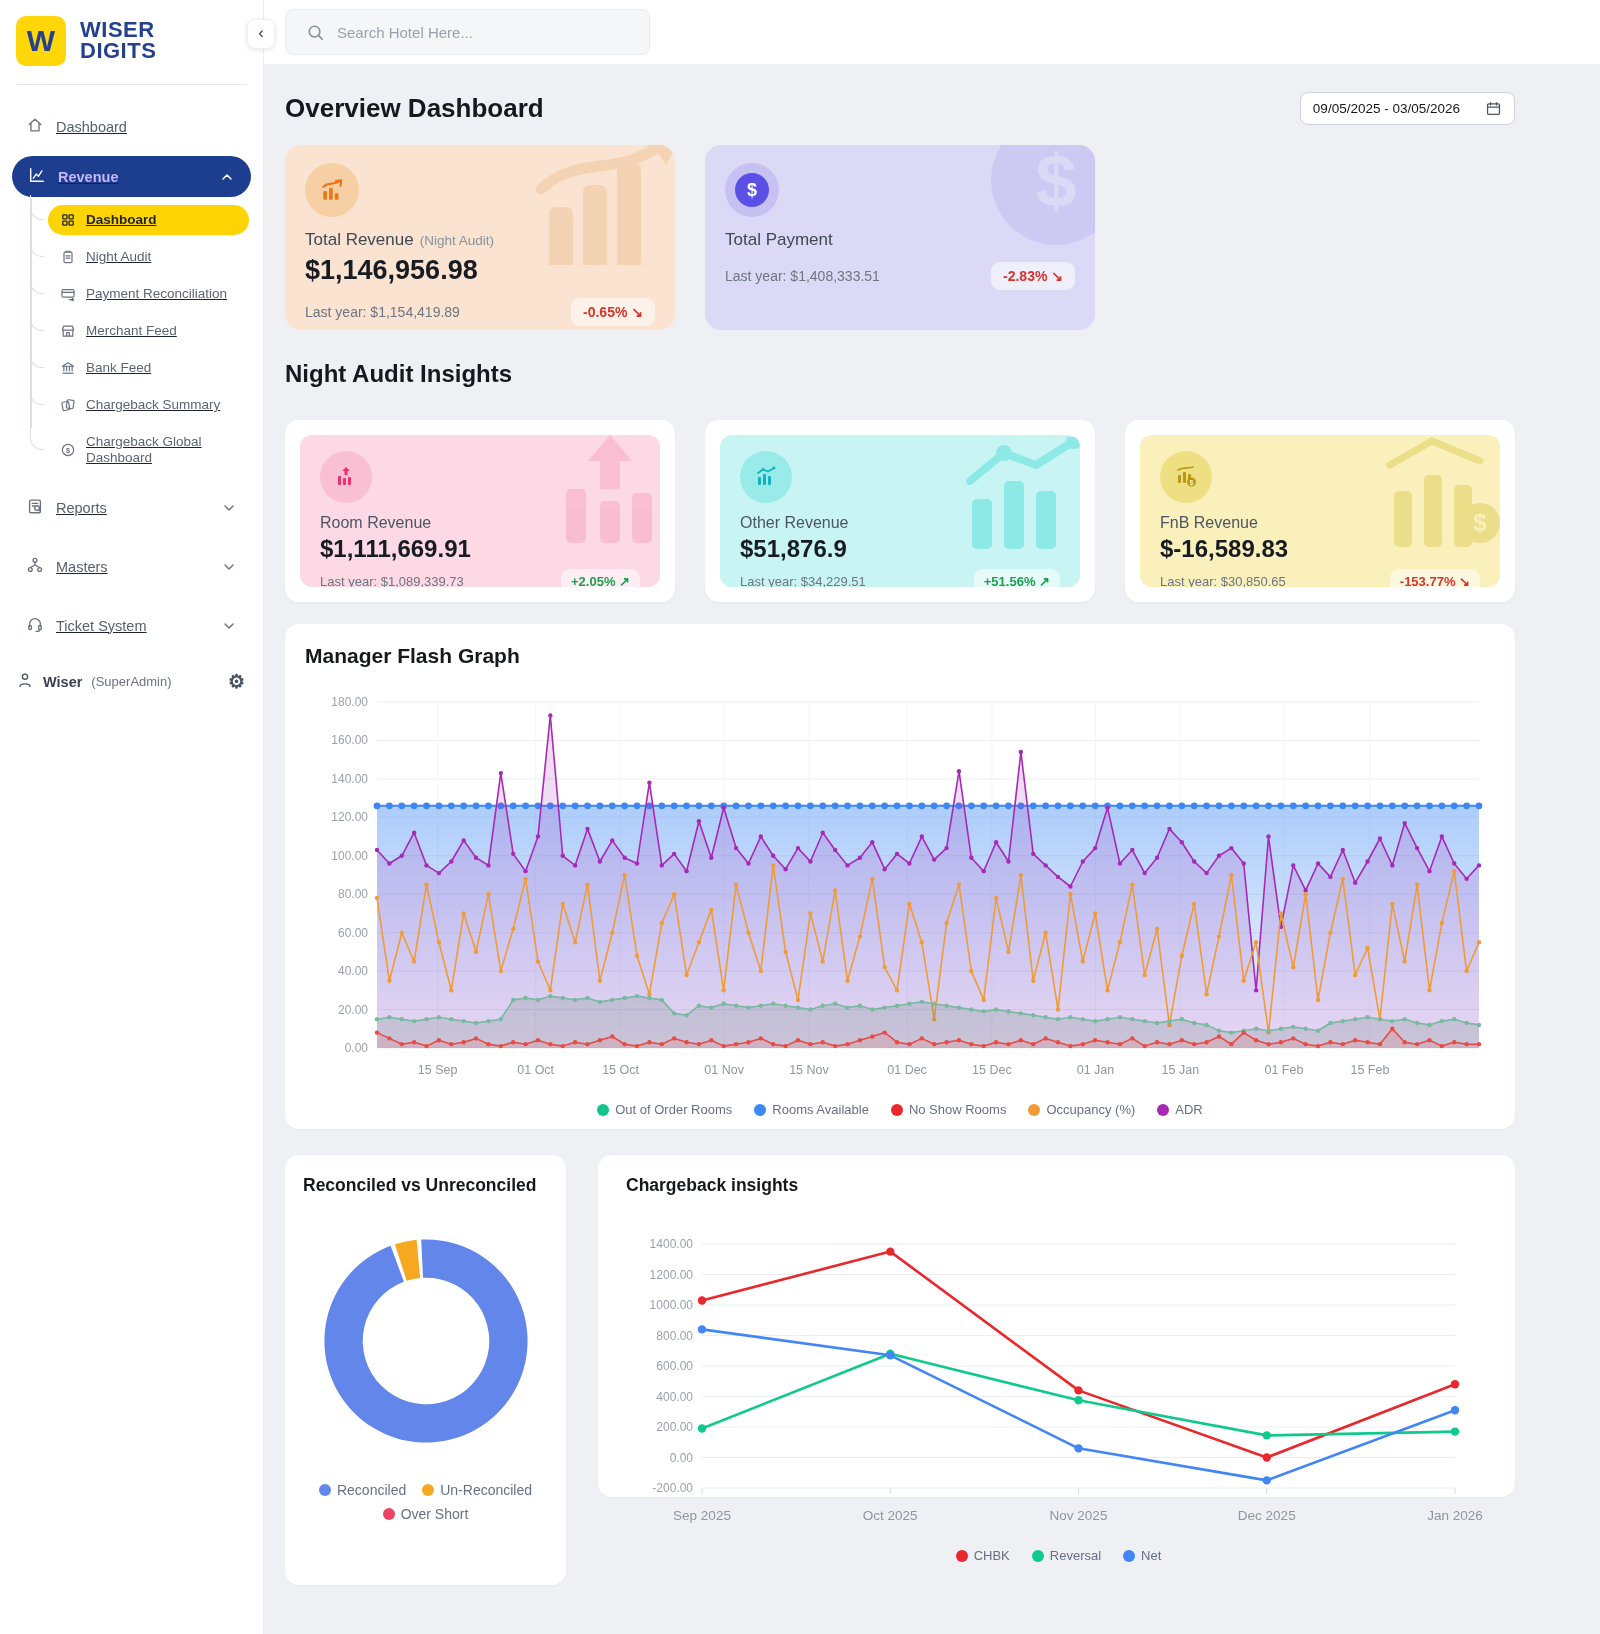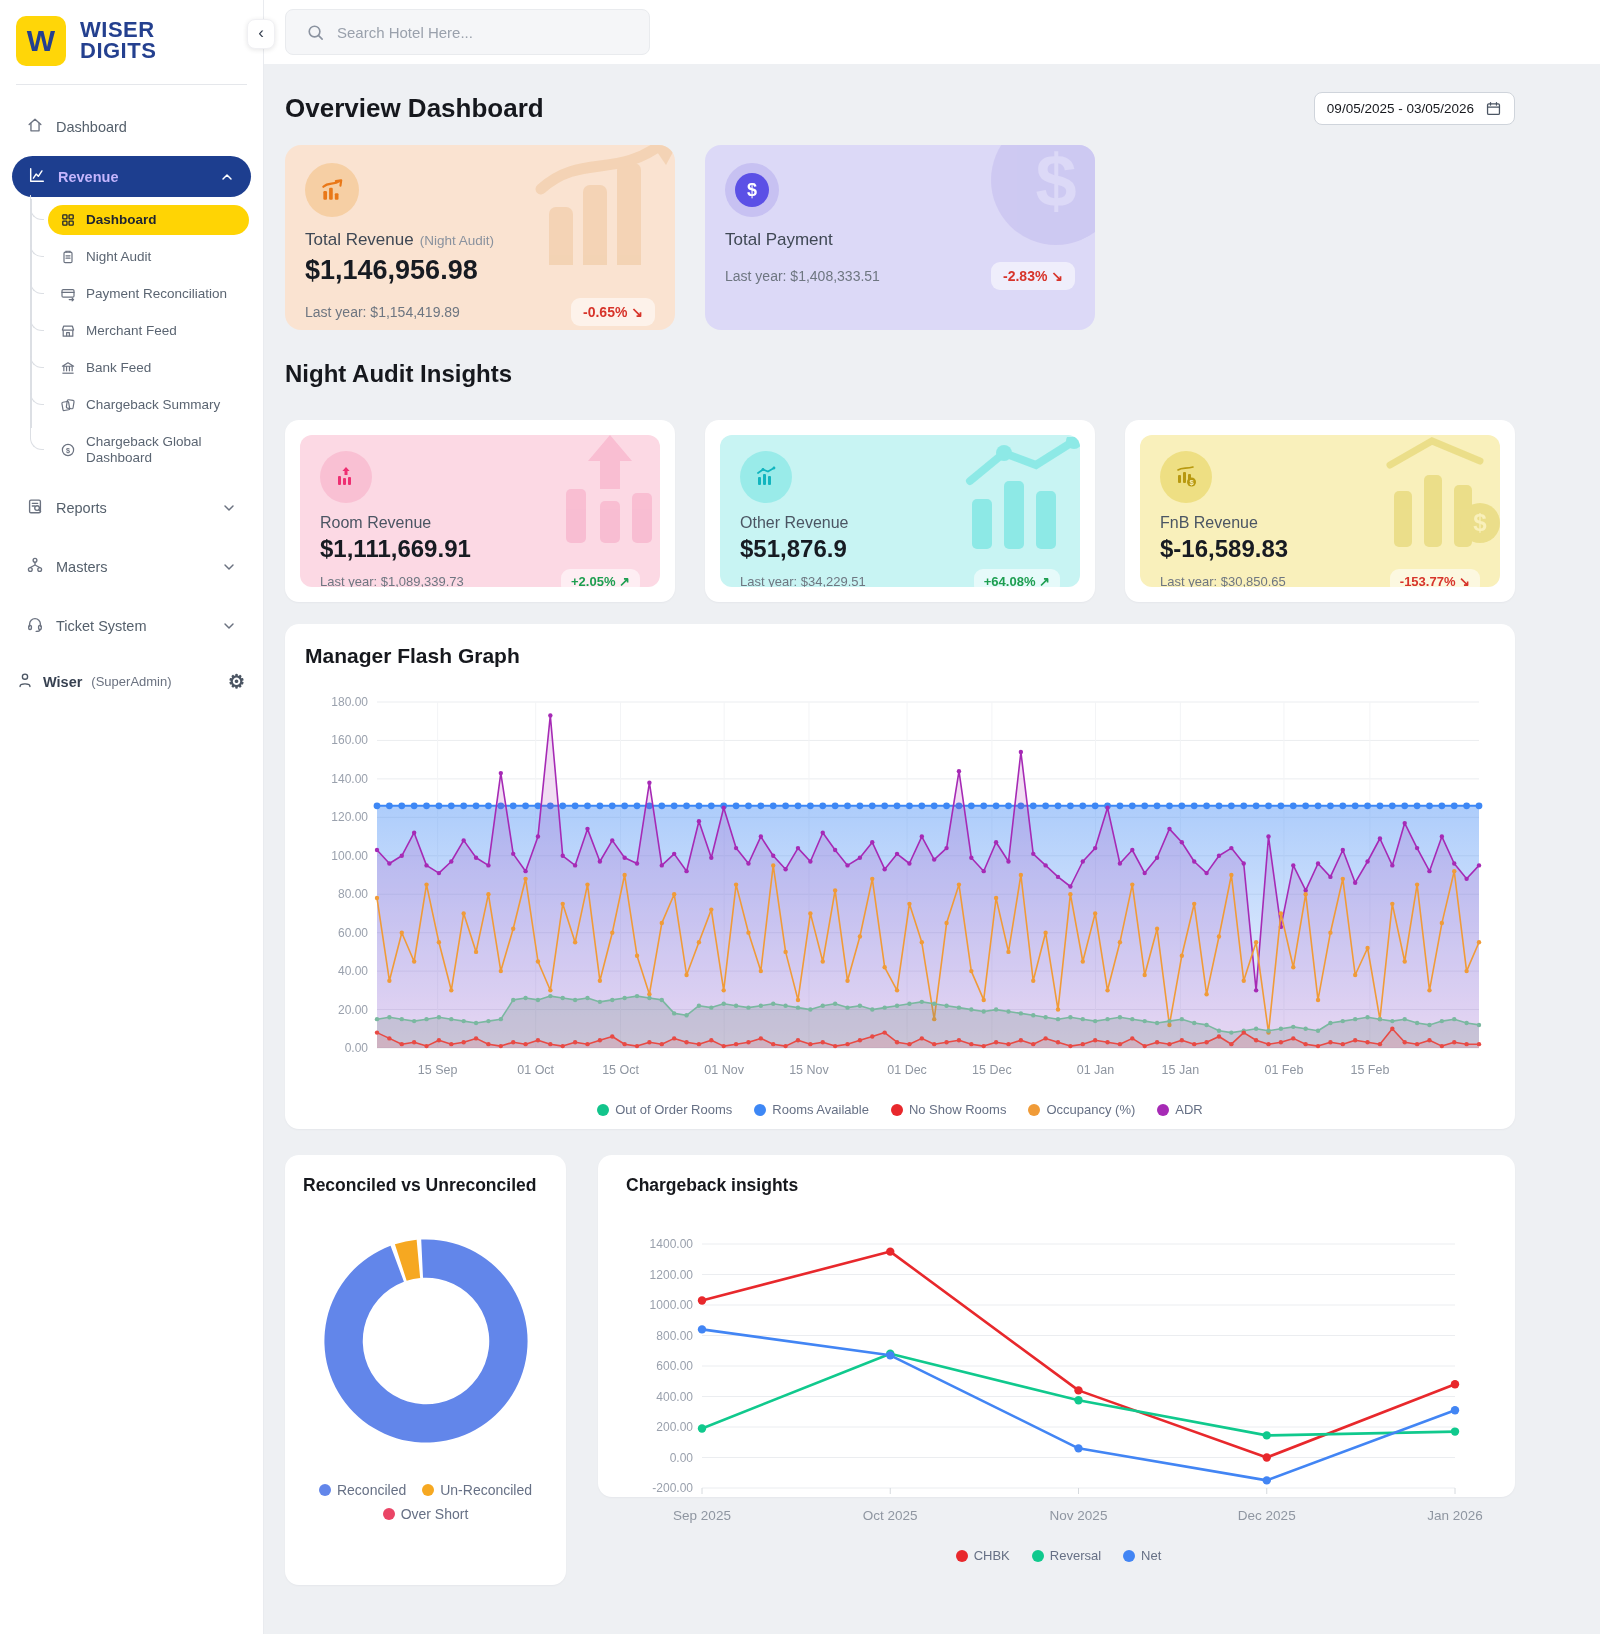--- a/index.html
+++ b/index.html
@@ -18,21 +18,21 @@
     background:#fff; border-right:1px solid #e9ebef; z-index:5;
   }
   .brand { display:flex; align-items:center; gap:14px; padding:16px 16px 16px 16px; }
   .logo {
     width:50px; height:50px; background:#ffd608; border-radius:10px;
     display:flex; align-items:center; justify-content:center;
     font-weight:800; font-size:30px; color:#24408f;
   }
   .brand-name { font-weight:800; font-size:22px; line-height:0.95; color:#24408f; letter-spacing:.5px; }
   .brand-divider { border:none; border-top:1px solid #e5e7eb; margin:2px 16px 0 16px; }
-  nav { margin-top:20px; }
+  nav { margin-top:20px;text-decoration:underline; }
   .nav-row {
     display:flex; align-items:center; gap:12px; padding:11px 26px;
     color:#55606c; font-size:14.5px; cursor:pointer;
   }
   .nav-row .chev { margin-left:auto; display:flex; }
   .revenue-pill {
     margin:8px 12px; padding:10px 16px; background:#1d3e8f; border-radius:999px;
     color:#c4b5fd; font-weight:600; display:flex; align-items:center; gap:12px; font-size:14.5px;
     cursor:pointer;
   }
@@ -80,21 +80,21 @@
   .search input {
     border:none; outline:none; background:transparent; flex:1;
     font-size:15px; color:#374151; font-family:"Liberation Sans",sans-serif;
   }
   .search input::placeholder { color:#9aa1ac; }
 
   .content { width:1251px; padding:28px 0 0 21px; }
   .page-head { display:flex; align-items:center; justify-content:space-between; width:1230px; }
   .page-head h1 { margin:0; font-size:26px; font-weight:700; color:#16181d; }
   .date-range {
-    display:flex; align-items:center; gap:11px; background:#fff;
+    display:flex; align-items:center; gap:25px; background:#fff;
     border:1px solid #cfd4db; border-radius:8px; padding:7px 12px;
     font-size:13.5px; color:#16181d; cursor:pointer;
   }
 
   
   .summary-row { display:flex; gap:30px; margin-top:20px; width:1230px; }
   .sumcard {
     width:390px; height:185px; border-radius:16px; padding:18px 20px;
     position:relative; overflow:hidden;
   }
@@ -458,21 +458,21 @@
                 <rect x="14" y="11" width="3" height="9" rx="1"></rect>
                 <path d="M4 8 L9 4.5 L14 6.5 L20 3" fill="none" stroke="#12b5bf" stroke-width="1.8" stroke-linecap="round"></path>
                 <circle cx="9" cy="4.5" r="1.4"></circle>
                 <circle cx="20" cy="3" r="1.4"></circle>
               </svg>
           </div>
           <div class="ins-title">Other Revenue</div>
           <div class="ins-value">$51,876.9</div>
           <div class="cardfoot">
             <span class="lastyear">Last year: $34,229.51</span>
-            <span class="delta up"><span>+64.08%</span> <span>↗</span></span>
+            <span class="delta up"><span>+51.56%</span> <span>↗</span></span>
           </div>
         </div>
       </div>
 
       <div class="insight-wrap">
         <div class="insight yellow">
           <div class="watermark" style="right:0;top:0;">
             <svg width="120" height="115" viewBox="0 0 120 115" fill="#e8da7e" opacity="0.8">
                 <rect x="14" y="56" width="18" height="56" rx="5"></rect>
                 <rect x="44" y="40" width="18" height="72" rx="5"></rect>

